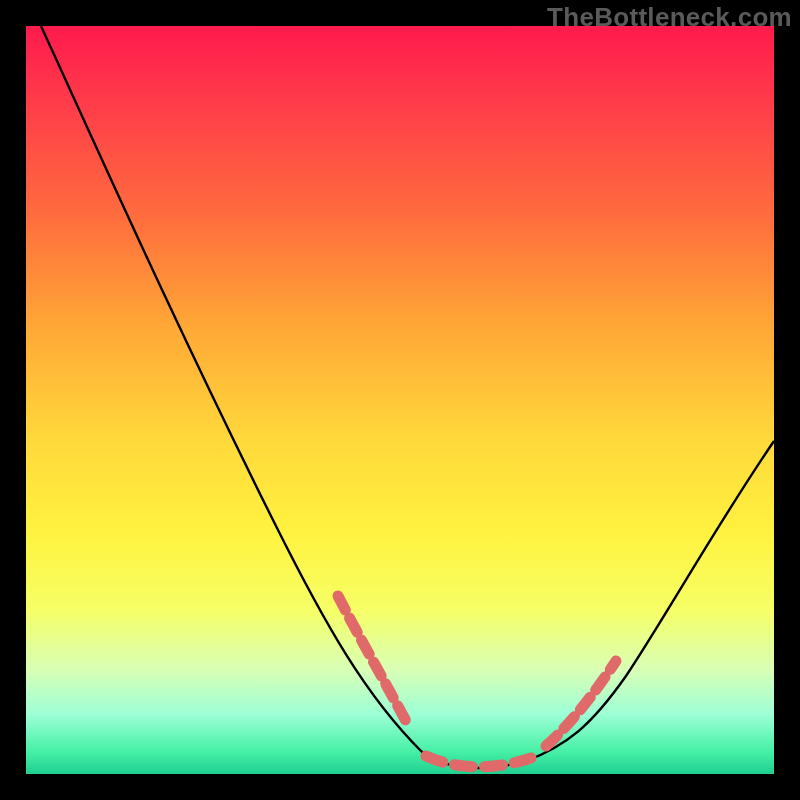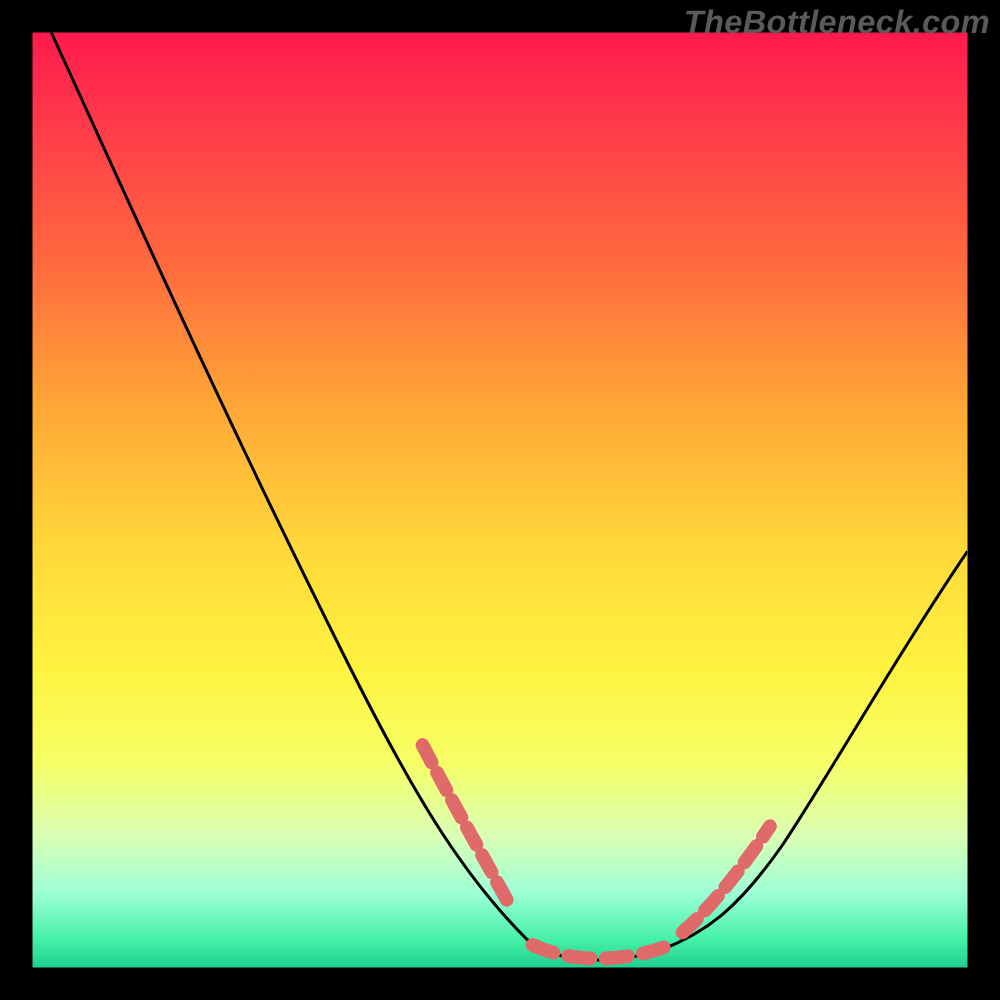--- a/index.html
+++ b/index.html
@@ -10,21 +10,20 @@
     background: #000;
     overflow: hidden;
   }
   .frame {
     position: absolute;
     left: 0;
     top: 0;
     width: 800px;
     height: 800px;
     background: #000;
-    font-style: italic;
   }
   .plot-area {
     position: absolute;
     left: 26px;
     top: 26px;
     width: 748px;
     height: 748px;
     background: linear-gradient(to bottom,
       #ff1a4d 0%,
       #ff3b4a 10%,

